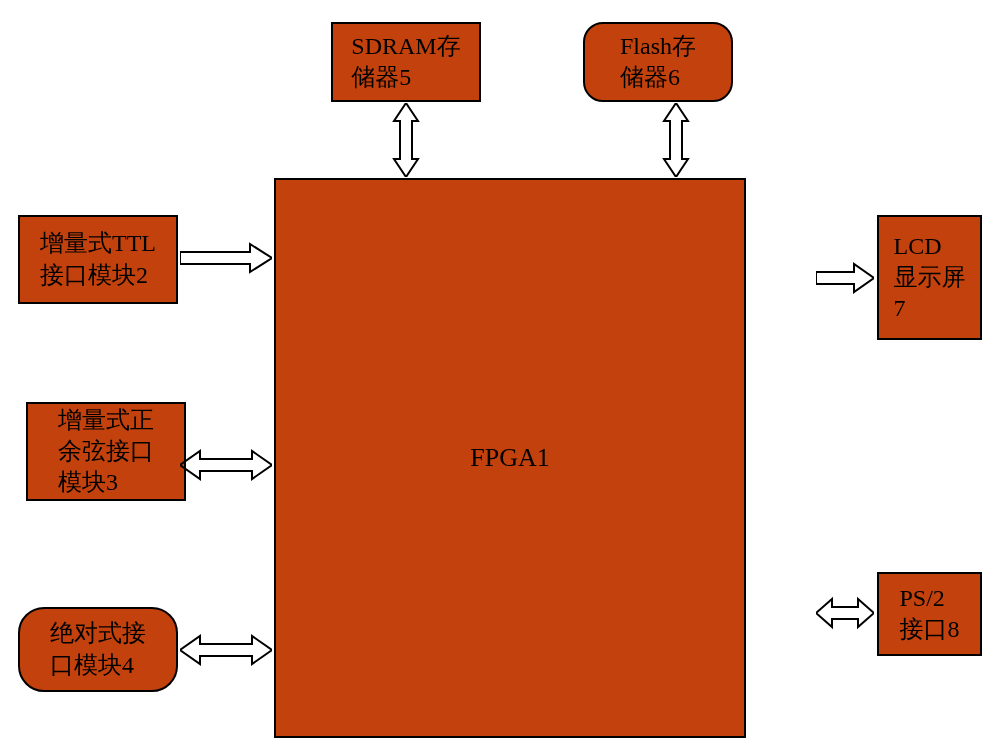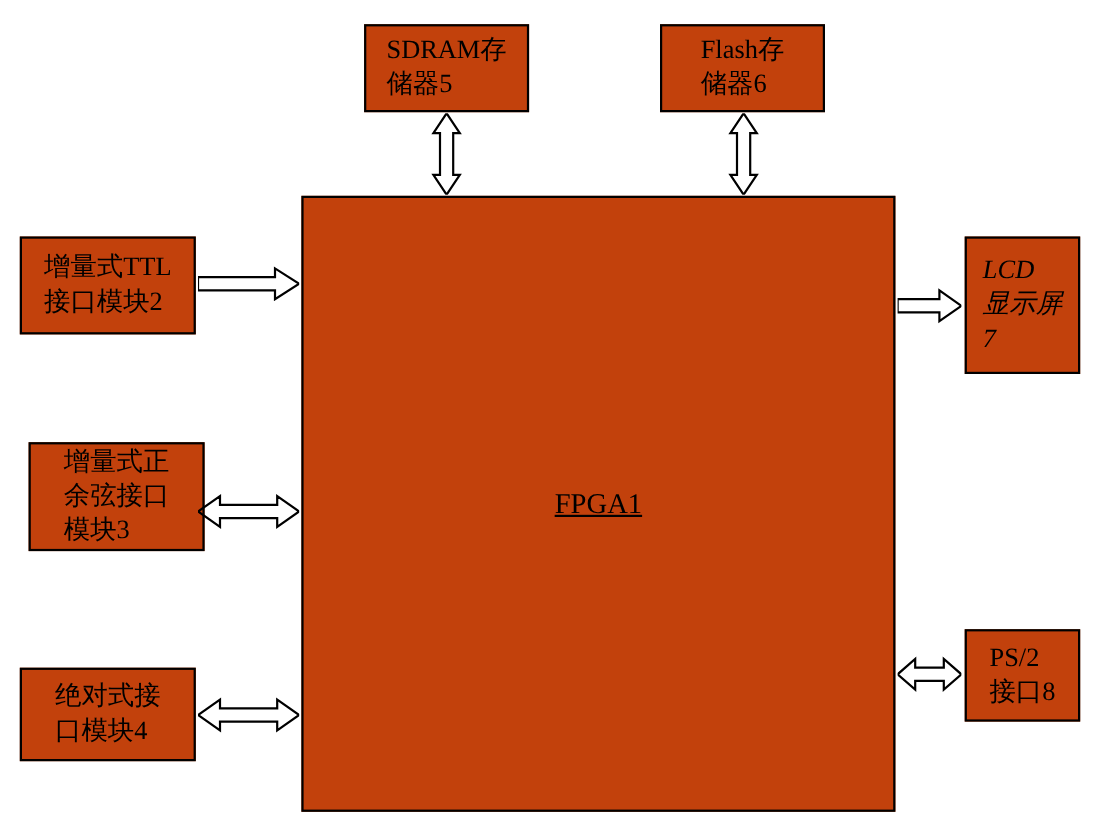--- a/index.html
+++ b/index.html
@@ -28,47 +28,47 @@
   }
 </style>
 </head>
 <body>
 
 <div class="box" style="left:331px; top:22px; width:150px; height:80px;">
   <span style="white-space:pre-line;">SDRAM存
 储器5</span>
 </div>
 
-<div class="box" style="left:600px; top:22px; width:150px; height:80px;">
+<div class="box" style="left:583px; top:22px; width:150px; height:80px;border-radius:20px;">
   <span style="white-space:pre-line;">Flash存
 储器6</span>
 </div>
 
-<div class="box" style="left:274px; top:178px; width:540px; height:560px; font-size:26px;text-decoration:underline;">
+<div class="box" style="left:274px; top:178px; width:472px; height:560px; font-size:26px;">
   <span>FPGA1</span>
 </div>
 
 <div class="box" style="left:18px; top:215px; width:160px; height:89px;">
   <span style="white-space:pre-line;">增量式TTL
 接口模块2</span>
 </div>
 
 <div class="box" style="left:26px; top:402px; width:160px; height:99px;">
   <span style="white-space:pre-line;">增量式正
 余弦接口
 模块3</span>
 </div>
 
-<div class="box" style="left:18px; top:607px; width:160px; height:85px;">
+<div class="box" style="left:18px; top:607px; width:160px; height:85px;border-radius:26px;">
   <span style="white-space:pre-line;">绝对式接
 口模块4</span>
 </div>
 
 <div class="box" style="left:877px; top:215px; width:105px; height:125px;">
-  <span style="white-space:pre-line;font-style:italic;">LCD
+  <span style="white-space:pre-line;">LCD
 显示屏
 7</span>
 </div>
 
 <div class="box" style="left:877px; top:572px; width:105px; height:84px;">
   <span style="white-space:pre-line;">PS/2
 接口8</span>
 </div>
 
 <svg class="arrow-svg" style="left:388px; top:103px; width:36px; height:74px;">

